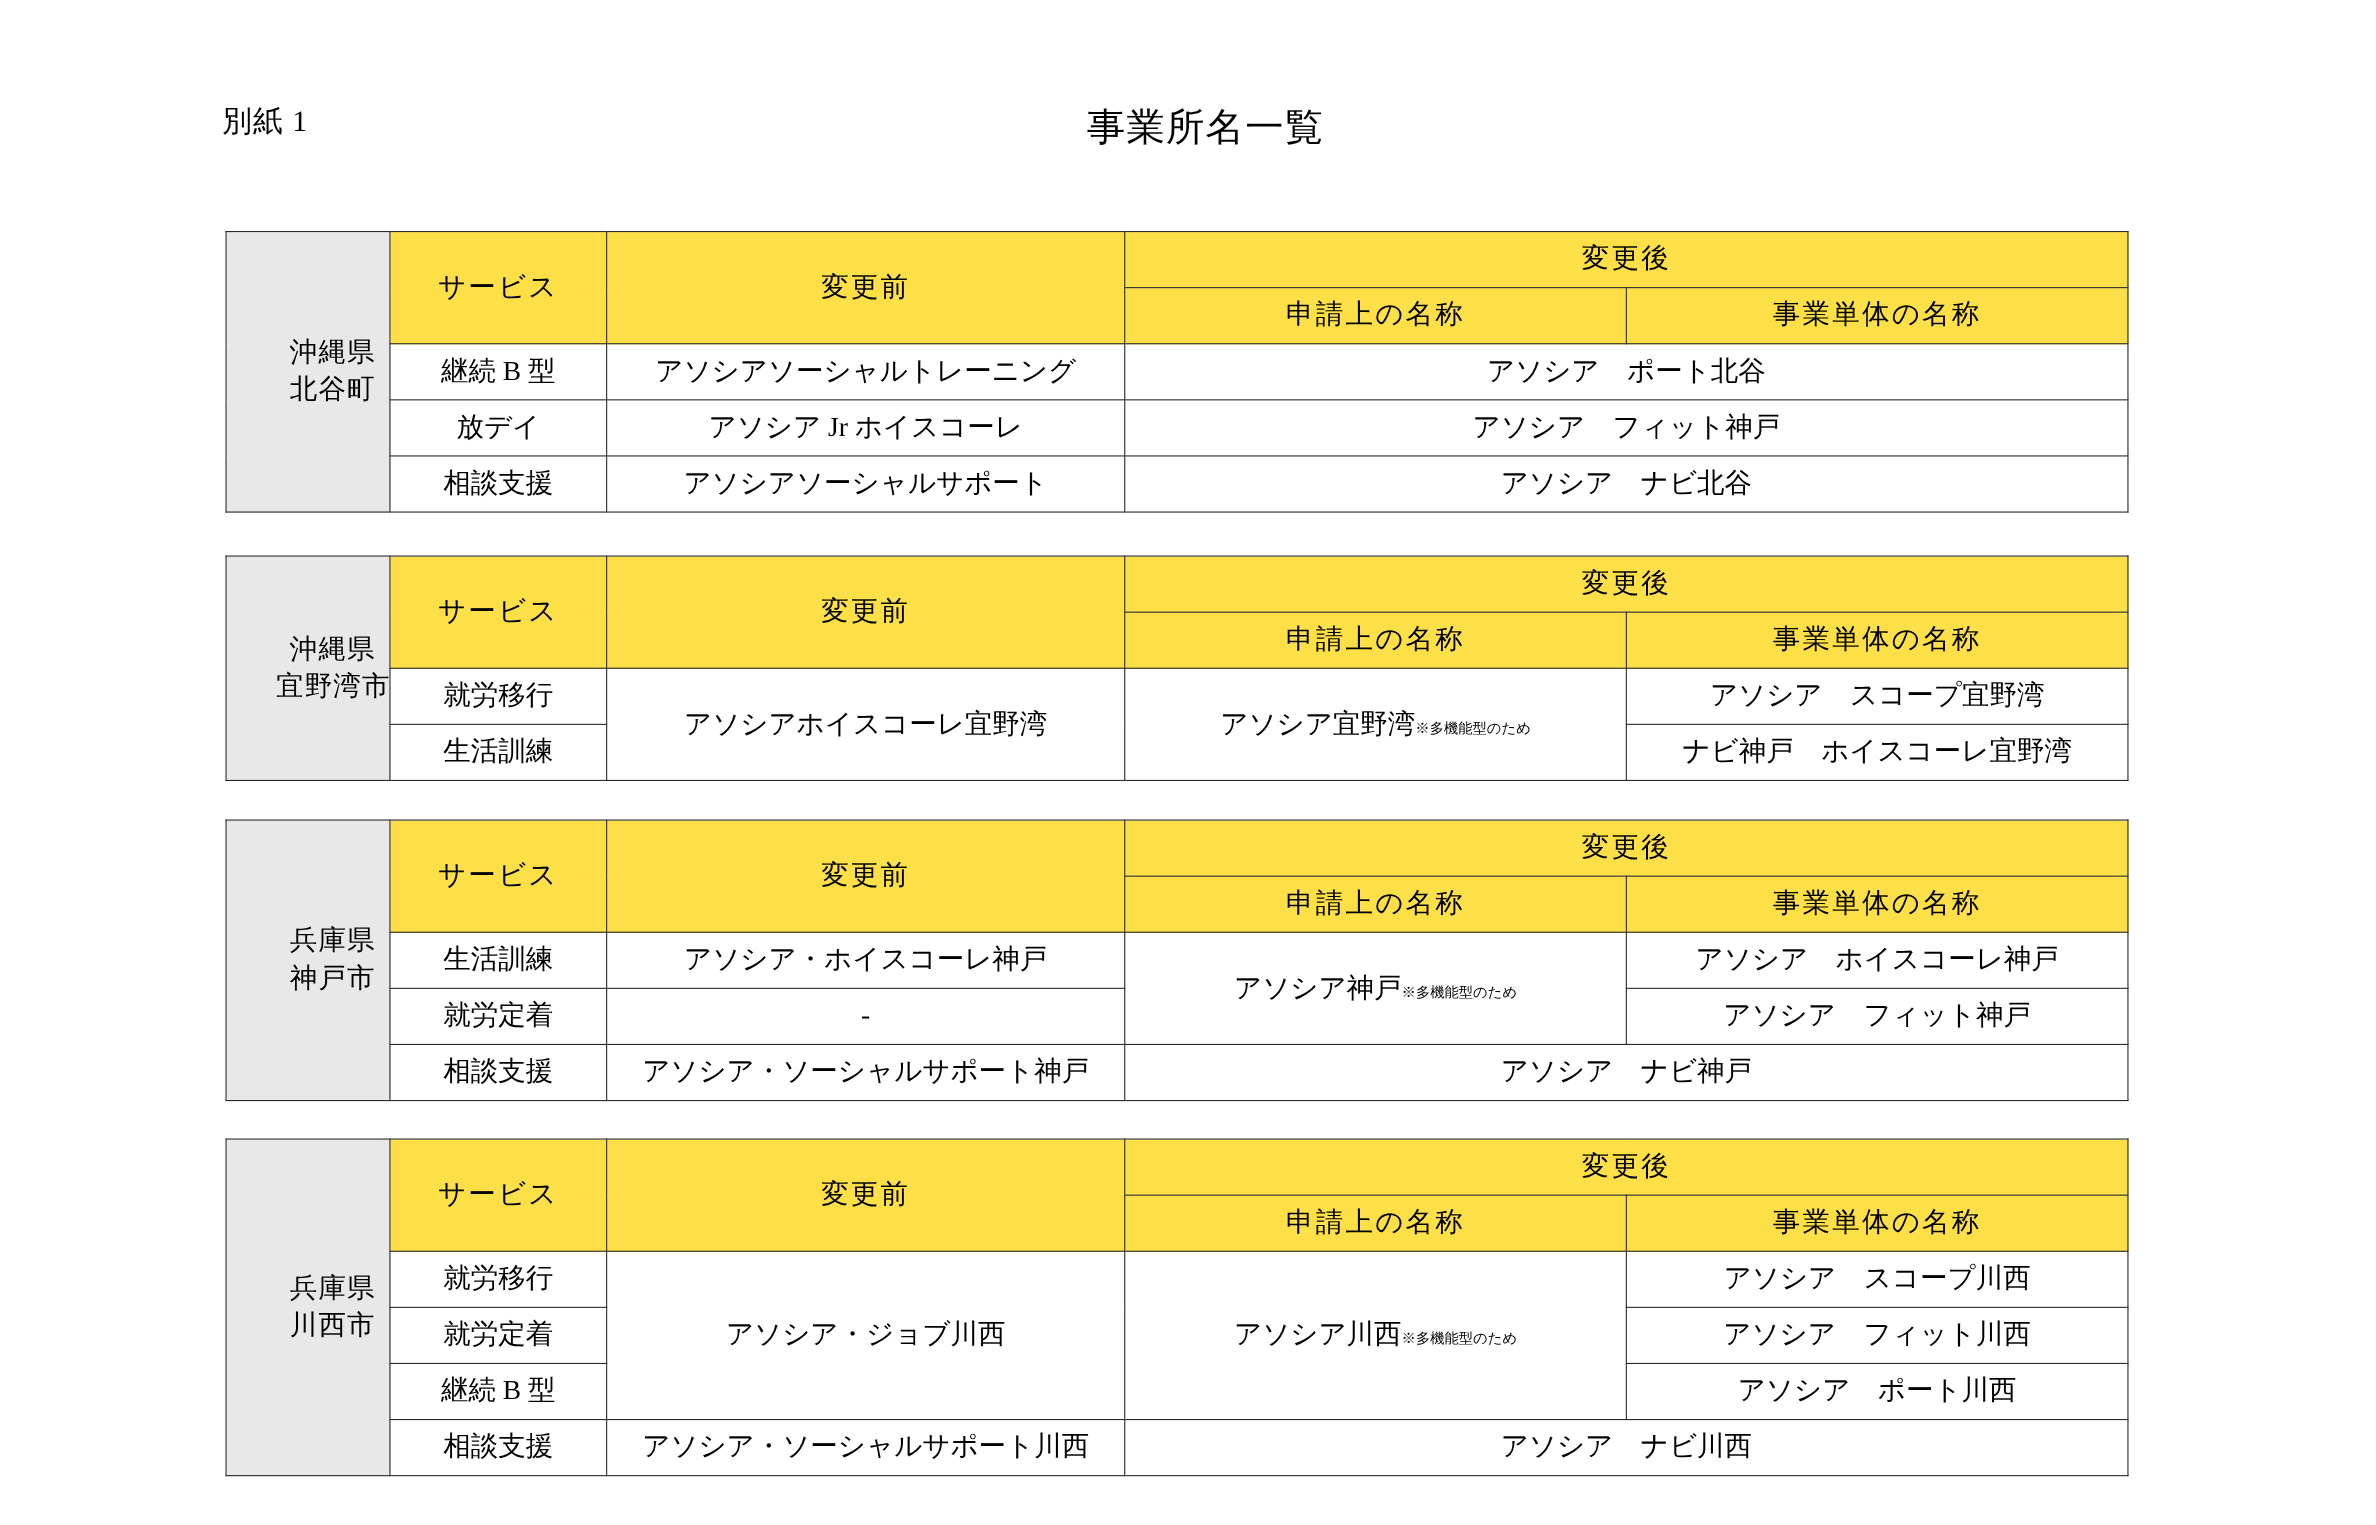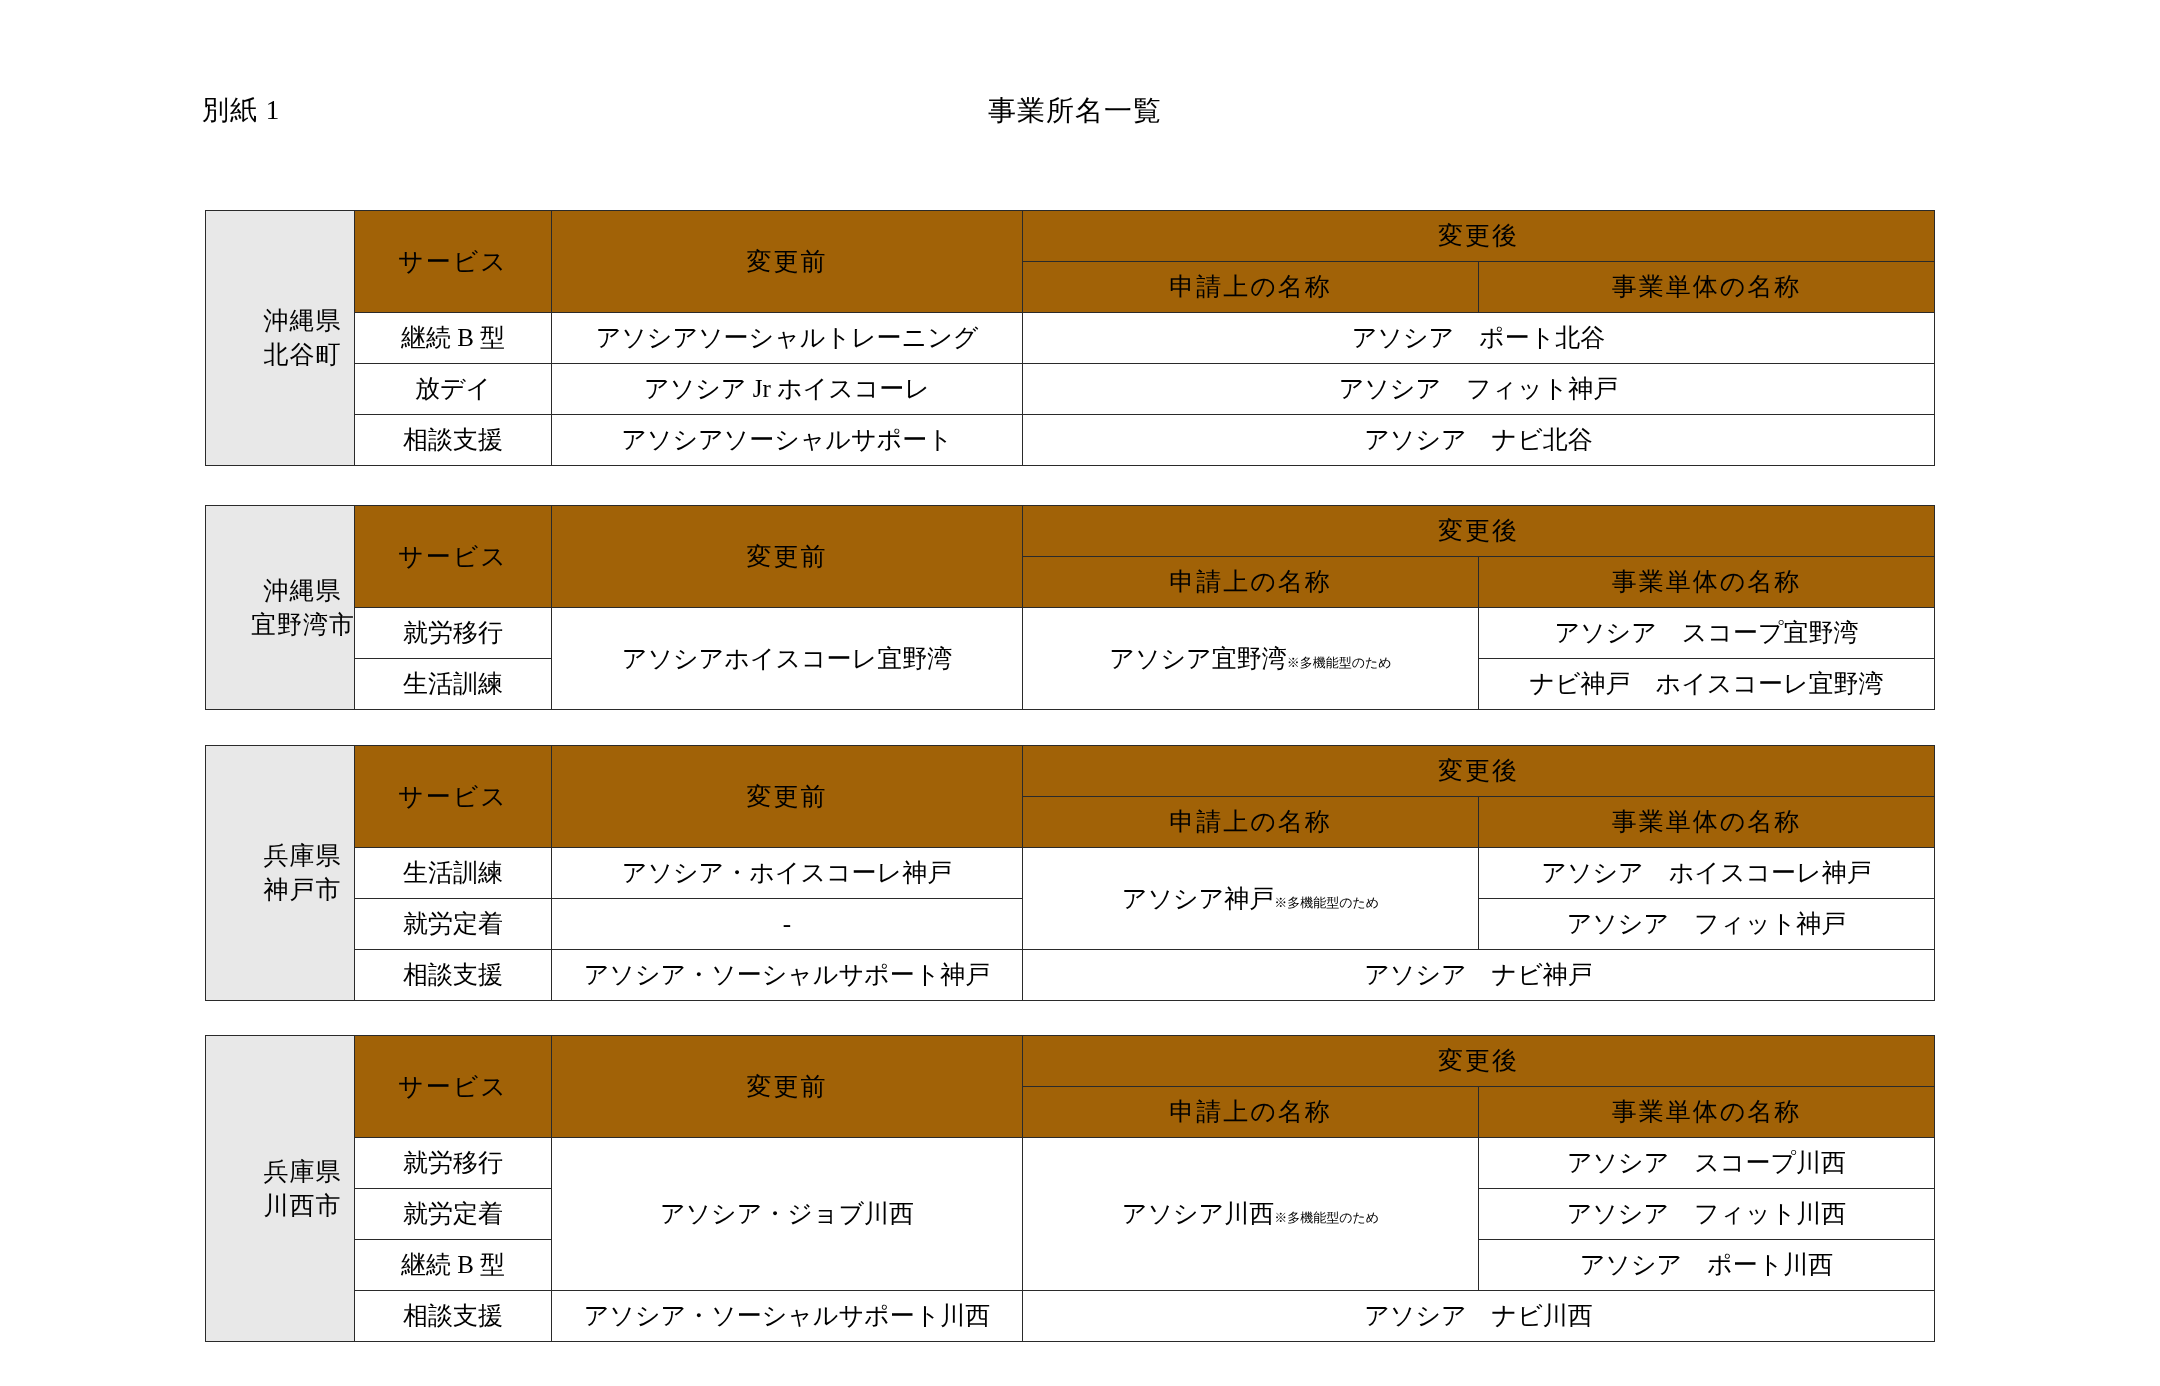--- a/index.html
+++ b/index.html
@@ -33,21 +33,21 @@
     left: 202px;
     top: 0;
     font-size: 27px;
     letter-spacing: 1px;
     white-space: nowrap;
   }
   .doc-title {
     position: absolute;
     left: 988px;
     top: 0;
-    font-size: 28px;
+    font-size: 35px;
     letter-spacing: 1px;
     white-space: nowrap;
   }
 
   .tbl-wrap {
     position: absolute;
     left: 205px;
   }
   table.doc-table {
     border-collapse: collapse;
@@ -65,21 +65,21 @@
     line-height: 1.35;
   }
   .cell-pref {
     background: #e8e8e8;
     width: 148px;
     font-size: 25px;
     letter-spacing: 1px;
   }
   .cell-pref div { white-space: nowrap; margin-left: 45px; }
   .hdr {
-    background: #a16207;
+    background: #fde047;
     letter-spacing: 2px;
   }
   .col-service { width: 196px; }
   .col-before  { width: 470px; margin-top: 28px; }
   .col-appname { width: 450px; }
   .col-unitname{ width: 466px; }
 
   td.left-pad {
     text-align: left;
     padding-left: 22px;

